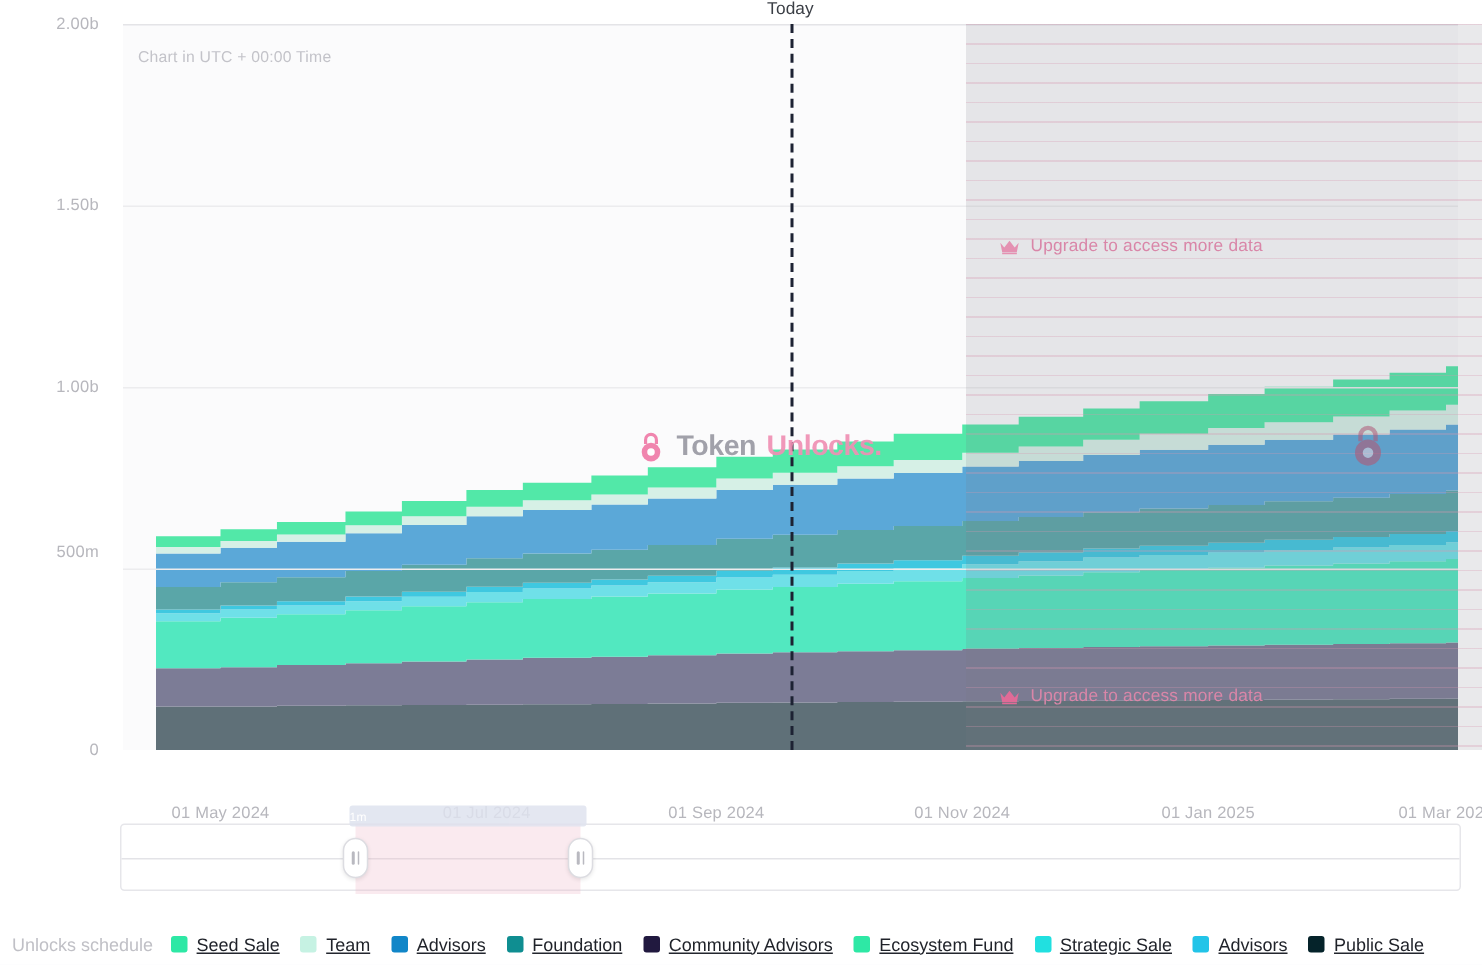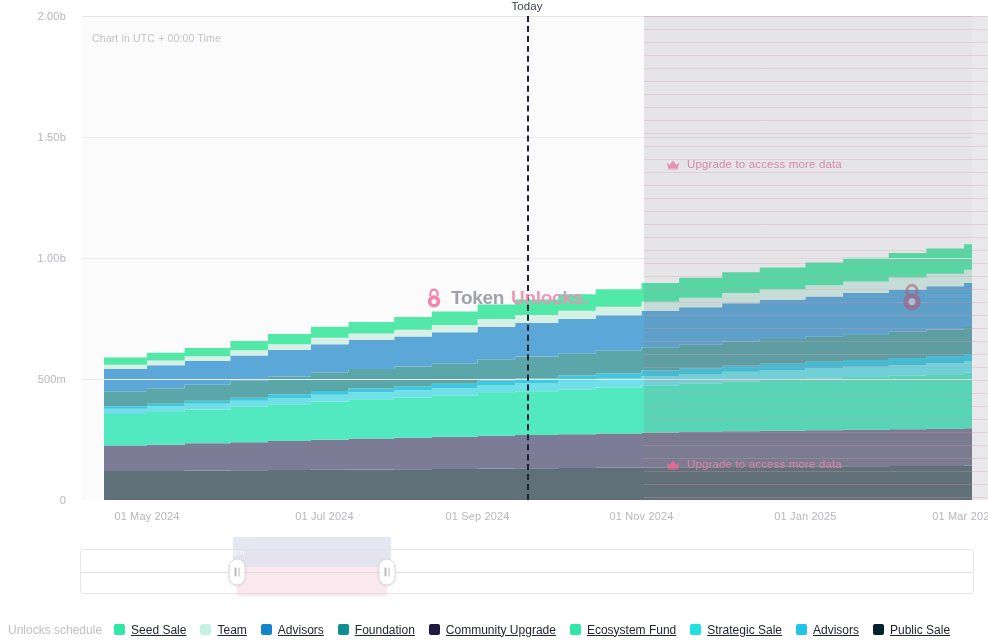--- a/index.html
+++ b/index.html
@@ -90,21 +90,21 @@
   .wm-token { color:#9a9aa4; }
   .wm-unlocks { color:#f090b4; }
   .wm-lock { width:20px; height:22px; display:block; }
 
   .watermark-small {
     position:absolute; left:898px; top:281px;
     width:28px; height:32px; opacity:.55; pointer-events:none;
   }
 
   
-  .xlabels { position:absolute; left:0; top:510px; width:819px; height:18px; }
+  .xlabels { position:absolute; left:0; top:536px; width:819px; height:18px; }
   .xtick {
     position:absolute; transform:translateX(-50%);
     font-size:11px; color:#b7b7bd; white-space:nowrap; letter-spacing:.15px;
   }
 
   
   .slider {
     position:absolute; left:80px; top:549px; width:894px; height:45px;
     border:1px solid #e6e6ea; border-radius:3px; background:#ffffff;
   }
@@ -119,21 +119,21 @@
   .slider-handle {
     position:absolute; top:50%; transform:translate(-50%,-50%);
     width:17px; height:27px; border-radius:9px;
     background:#ffffff; border:1px solid #dcdce1;
     box-shadow:0 1px 3px rgba(0,0,0,.10);
     display:flex; align-items:center; justify-content:center; gap:2px;
   }
   .handle-bar { width:1.5px; height:9px; background:#b9b9c0; border-radius:1px; }
 
   .slider-tip {
-    position:absolute; top:-13px; height:30px;
+    position:absolute; top:-13px; height:14px;
     background:#dfe3ef; border-radius:2px;
     display:flex; align-items:center; justify-content:flex-start;
     font-size:8px; color:#ffffff; letter-spacing:.3px; opacity:.85;
   }
 
   
   .legend {
     position:absolute; left:0; top:616px; width:846px; height:27px;
     display:flex; align-items:center; gap:0px;
     padding-left:8px;
@@ -154,21 +154,21 @@
 </style>
 </head>
 <body>
 
 <div id="app">
 
   <div class="today-label">Today</div>
 
   <div class="ytick-wrap" id="yaxis">
       <div class="ytick2" style="top: 484px;">0</div>
-      <div class="ytick2" style="top: 363px; padding-left: 34px;">500m</div>
+      <div class="ytick2" style="top: 352px; padding-left: 34px;">500m</div>
       <div class="ytick2" style="top: 242px;">1.00b</div>
       <div class="ytick2" style="top: 121px;">1.50b</div>
       <div class="ytick2" style="top: 0px;">2.00b</div>
     </div>
 
   <div class="plot">
     <div class="plot-inner">
       <svg class="areas" id="areas" viewBox="0 0 890 484" preserveAspectRatio="none">
           <path d="M 22.00 454.96 L 65.00 454.96 L 65.00 454.96 L 102.63 454.96 L 102.63 454.48 L 148.31 454.48 L 148.31 454.23 L 185.94 454.23 L 185.94 453.99 L 228.94 453.99 L 228.94 453.75 L 266.56 453.75 L 266.56 453.51 L 312.25 453.51 L 312.25 453.27 L 349.88 453.27 L 349.88 453.02 L 395.56 453.02 L 395.56 452.54 L 433.19 452.54 L 433.19 452.30 L 476.19 452.30 L 476.19 452.06 L 513.81 452.06 L 513.81 451.81 L 559.50 451.81 L 559.50 451.57 L 597.13 451.57 L 597.13 451.33 L 640.13 451.33 L 640.13 451.09 L 677.75 451.09 L 677.75 450.85 L 723.44 450.85 L 723.44 450.60 L 761.06 450.60 L 761.06 450.36 L 806.75 450.36 L 806.75 450.12 L 844.38 450.12 L 844.38 449.88 L 882.00 449.88 L 882.00 449.64 L 890.00 449.64 L 890.00 484.00 L 882.00 484.00 L 882.00 484.00 L 844.38 484.00 L 844.38 484.00 L 806.75 484.00 L 806.75 484.00 L 761.06 484.00 L 761.06 484.00 L 723.44 484.00 L 723.44 484.00 L 677.75 484.00 L 677.75 484.00 L 640.13 484.00 L 640.13 484.00 L 597.13 484.00 L 597.13 484.00 L 559.50 484.00 L 559.50 484.00 L 513.81 484.00 L 513.81 484.00 L 476.19 484.00 L 476.19 484.00 L 433.19 484.00 L 433.19 484.00 L 395.56 484.00 L 395.56 484.00 L 349.88 484.00 L 349.88 484.00 L 312.25 484.00 L 312.25 484.00 L 266.56 484.00 L 266.56 484.00 L 228.94 484.00 L 228.94 484.00 L 185.94 484.00 L 185.94 484.00 L 148.31 484.00 L 148.31 484.00 L 102.63 484.00 L 102.63 484.00 L 65.00 484.00 L 65.00 484.00 L 22.00 484.00 Z" fill="#5f7078"></path>
           <path d="M 22.00 429.55 L 65.00 429.55 L 65.00 428.82 L 102.63 428.82 L 102.63 427.37 L 148.31 427.37 L 148.31 426.16 L 185.94 426.16 L 185.94 424.95 L 228.94 424.95 L 228.94 423.74 L 266.56 423.74 L 266.56 422.53 L 312.25 422.53 L 312.25 421.81 L 349.88 421.81 L 349.88 420.84 L 395.56 420.84 L 395.56 419.63 L 433.19 419.63 L 433.19 418.90 L 476.19 418.90 L 476.19 418.18 L 513.81 418.18 L 513.81 417.45 L 559.50 417.45 L 559.50 416.72 L 597.13 416.72 L 597.13 416.00 L 640.13 416.00 L 640.13 415.27 L 677.75 415.27 L 677.75 414.79 L 723.44 414.79 L 723.44 414.30 L 761.06 414.30 L 761.06 413.82 L 806.75 413.82 L 806.75 413.34 L 844.38 413.34 L 844.38 412.85 L 882.00 412.85 L 882.00 412.37 L 890.00 412.37 L 890.00 449.64 L 882.00 449.64 L 882.00 449.88 L 844.38 449.88 L 844.38 450.12 L 806.75 450.12 L 806.75 450.36 L 761.06 450.36 L 761.06 450.60 L 723.44 450.60 L 723.44 450.85 L 677.75 450.85 L 677.75 451.09 L 640.13 451.09 L 640.13 451.33 L 597.13 451.33 L 597.13 451.57 L 559.50 451.57 L 559.50 451.81 L 513.81 451.81 L 513.81 452.06 L 476.19 452.06 L 476.19 452.30 L 433.19 452.30 L 433.19 452.54 L 395.56 452.54 L 395.56 453.02 L 349.88 453.02 L 349.88 453.27 L 312.25 453.27 L 312.25 453.51 L 266.56 453.51 L 266.56 453.75 L 228.94 453.75 L 228.94 453.99 L 185.94 453.99 L 185.94 454.23 L 148.31 454.23 L 148.31 454.48 L 102.63 454.48 L 102.63 454.96 L 65.00 454.96 L 65.00 454.96 L 22.00 454.96 Z" fill="#7c7c96"></path>
@@ -268,21 +268,21 @@
         <div class="legend-item">
           <span class="legend-swatch" style="background: rgb(17, 134, 200);"></span>
           <span class="legend-label">Advisors</span>
         </div>
         <div class="legend-item">
           <span class="legend-swatch" style="background: rgb(15, 142, 145);"></span>
           <span class="legend-label">Foundation</span>
         </div>
         <div class="legend-item">
           <span class="legend-swatch" style="background: rgb(33, 25, 63);"></span>
-          <span class="legend-label">Community Upgrade</span>
+          <span class="legend-label">Community Advisors</span>
         </div>
         <div class="legend-item">
           <span class="legend-swatch" style="background: rgb(46, 232, 165);"></span>
           <span class="legend-label">Ecosystem Fund</span>
         </div>
         <div class="legend-item">
           <span class="legend-swatch" style="background: rgb(33, 224, 224);"></span>
           <span class="legend-label">Strategic Sale</span>
         </div>
         <div class="legend-item">

